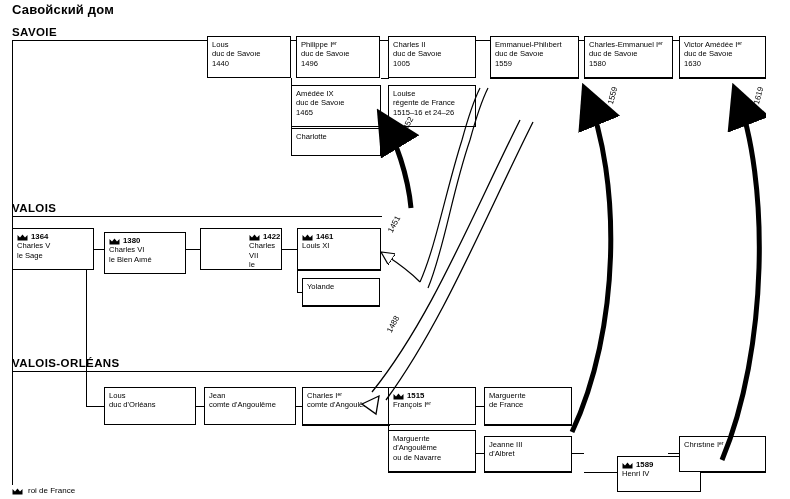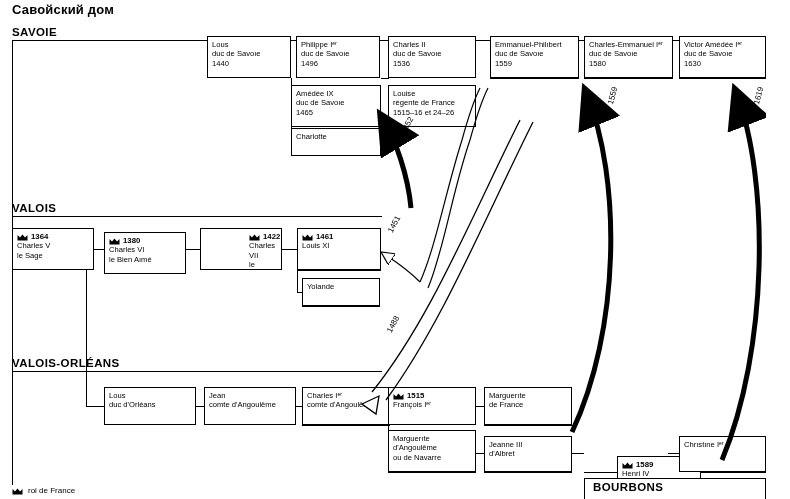--- a/index.html
+++ b/index.html
@@ -164,21 +164,21 @@
 
   <div id="nodes-layer">
       <div class="node" style="left: 207px; top: 36px; width: 84px; height: 42px;"><div>Lous
 duc de Savoıe
 1440</div></div>
       <div class="node" style="left: 296px; top: 36px; width: 84px; height: 42px;"><div>Philippe Iᵉʳ
 duc de Savoıe
 1496</div></div>
       <div class="node" style="left: 388px; top: 36px; width: 88px; height: 42px;"><div>Charles II
 duc de Savoıe
-1536</div></div>
+1005</div></div>
       <div class="node" style="left: 490px; top: 36px; width: 89px; height: 42px;"><div>Emmanuel-Philıbert
 duc de Savoıe
 1559</div></div>
       <div class="node" style="left: 584px; top: 36px; width: 89px; height: 42px;"><div>Charles-Emmanuel Iᵉʳ
 duc de Savoıe
 1580</div></div>
       <div class="node" style="left: 679px; top: 36px; width: 87px; height: 42px;"><div>Victor Amédée Iᵉʳ
 duc de Savoıe
 1630</div></div>
       <div class="node" style="left: 291px; top: 85px; width: 90px; height: 42px;"><div>Amédée IX
@@ -254,21 +254,20 @@
   </svg>
 
   <div id="arrow-labels-layer">
       <div class="arrow-label" style="left: 399px; top: 131px; transform: rotate(-62deg); transform-origin: left top;">1452</div>
       <div class="arrow-label" style="left: 386px; top: 230px; transform: rotate(-62deg); transform-origin: left top;">1451</div>
       <div class="arrow-label" style="left: 385px; top: 330px; transform: rotate(-62deg); transform-origin: left top;">1488</div>
       <div class="arrow-label" style="left: 606px; top: 103px; transform: rotate(-75deg); transform-origin: left top;">1559</div>
       <div class="arrow-label" style="left: 752px; top: 103px; transform: rotate(-75deg); transform-origin: left top;">1619</div>
     </div>
 
-  <div class="bourbons-box" style="left:584px; top:478px; width:182px; height:21px;">BOURBONS</div>
 
   <div class="legend">
     <span class="crown">
       <svg width="11" height="7" viewBox="0 0 11 7">
           <path d="M0.5,6.5 L0.5,1 L3,3.4 L5.5,0.6 L8,3.4 L10.5,1 L10.5,6.5 z" fill="#000"></path>
         </svg>
     </span>
     <span>roi de France</span>
   </div>
 

